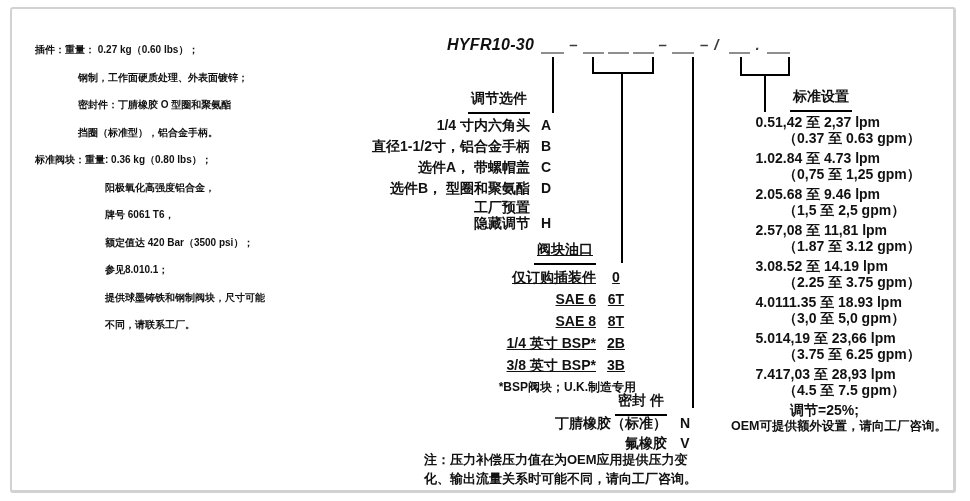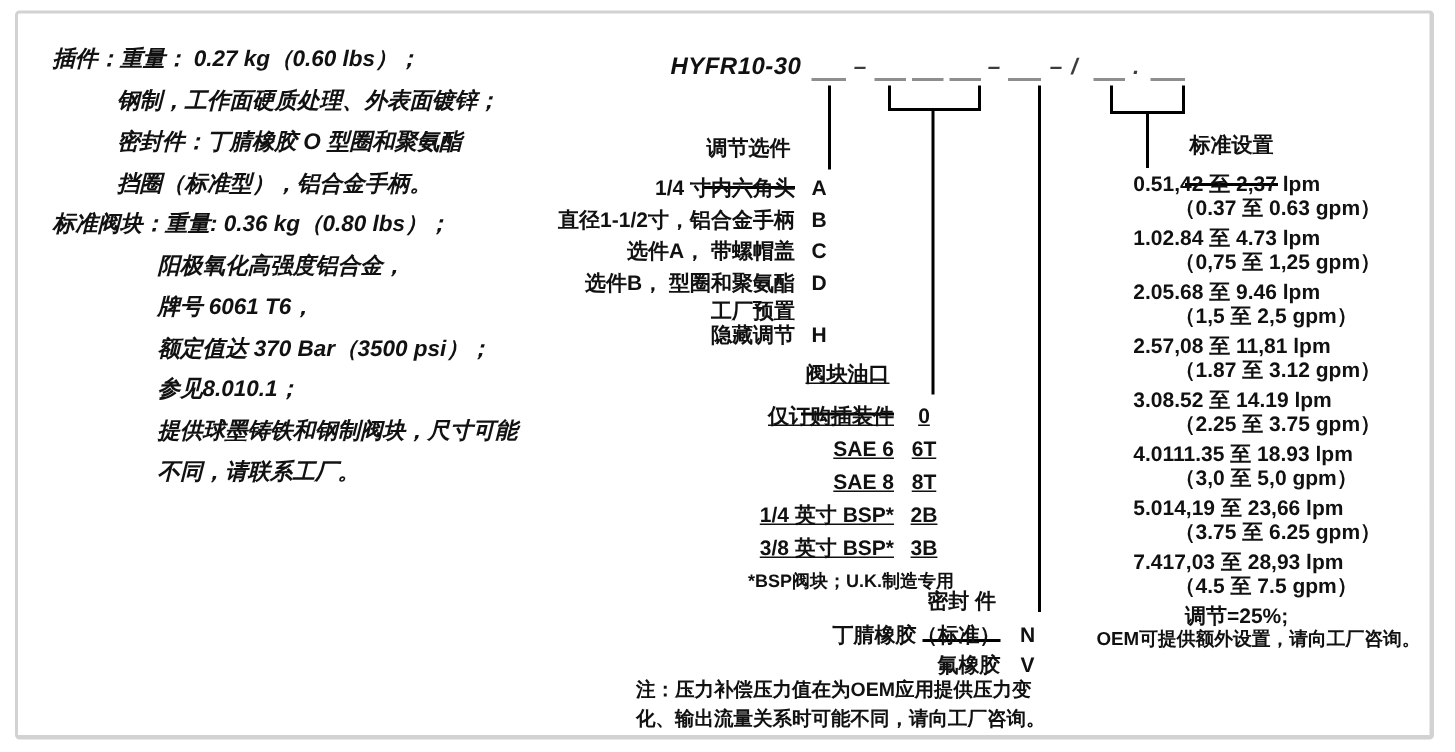--- a/index.html
+++ b/index.html
@@ -7,36 +7,36 @@
     width:970px;height:501px;position:relative;background:#ffffff;
     font-family:"Liberation Sans","DejaVu Sans",sans-serif;
     color:#111;overflow:hidden;
   }
   .frame{
     position:absolute;left:10px;top:7px;width:946px;height:486px;
     box-sizing:border-box;border:2px solid #d2d2d2;
     border-right-width:3px;border-bottom-width:3px;border-radius:3px;
   }
   
-  .left-block{position:absolute;left:35px;top:26px;font-size:15px;line-height:27.5px;font-weight:bold;white-space:nowrap;font-style:italic;}
+  .left-block{position:absolute;left:35px;top:36px;font-size:10px;line-height:27.5px;font-weight:bold;white-space:nowrap;}
   .ind1{margin-left:43px;}
   .ind2{margin-left:70px;}
   
   .code-line{position:absolute;left:447px;top:36px;display:flex;height:20px;font-weight:bold;font-style:italic;}
   .model{font-size:16px;letter-spacing:.3px;line-height:18px;}
   .blank{display:inline-block;height:16px;border-bottom:2px solid #8e8e8e;}
   .sep{font-size:15px;color:#3c3c3c;line-height:17px;font-weight:bold;}
   
   .ln{position:absolute;background:#000;}
   
   .sect{position:absolute;font-size:14px;font-weight:bold;white-space:nowrap;}
   .row{display:flex;align-items:baseline;}
   .lbl{flex:1;text-align:right;}
   .code{text-align:center;}
-  .utitle{border-bottom:2px solid #000;padding:0 3px 18px;}
+  .utitle{border-bottom:2px solid #000;padding:0 3px 6px;}
   .t-row{margin-bottom:6px;}
   #adjust{left:330px;top:88px;width:232px;}
   #adjust .row{line-height:21px;}
   #adjust .row.tight{line-height:16px;}
   #adjust .code{width:32px;}
   #ports{left:428px;top:238px;width:208px;}
   #ports .row{line-height:22px;text-decoration:underline;}
   #ports .code{width:40px;}
   #ports .foot{font-size:12px;text-align:right;margin-top:3px;}
   #seals{left:455px;top:390px;width:248px;}
@@ -60,21 +60,21 @@
 <div class="frame"></div>
 
 <div class="left-block">
   <div>插件：重量： 0.27 kg（0.60 lbs）；</div>
   <div class="ind1">钢制，工作面硬质处理、外表面镀锌；</div>
   <div class="ind1">密封件：丁腈橡胶 O 型圈和聚氨酯</div>
   <div class="ind1">挡圈（标准型），铝合金手柄。</div>
   <div>标准阀块：重量: 0.36 kg（0.80 lbs）；</div>
   <div class="ind2">阳极氧化高强度铝合金，</div>
   <div class="ind2">牌号 6061 T6，</div>
-  <div class="ind2">额定值达 370 Bar（3500 psi）；</div>
+  <div class="ind2">额定值达 420 Bar（3500 psi）；</div>
   <div class="ind2">参见8.010.1；</div>
   <div class="ind2">提供球墨铸铁和钢制阀块，尺寸可能</div>
   <div class="ind2">不同，请联系工厂。</div>
 </div>
 
 <div class="code-line">
   <span class="model">HYFR10-30</span>
   <span class="blank" style="width:23px;margin-left:7px;"></span>
   <span class="sep" style="margin-left:5px;">–</span>
   <span class="blank" style="width:21px;margin-left:5px;"></span>

